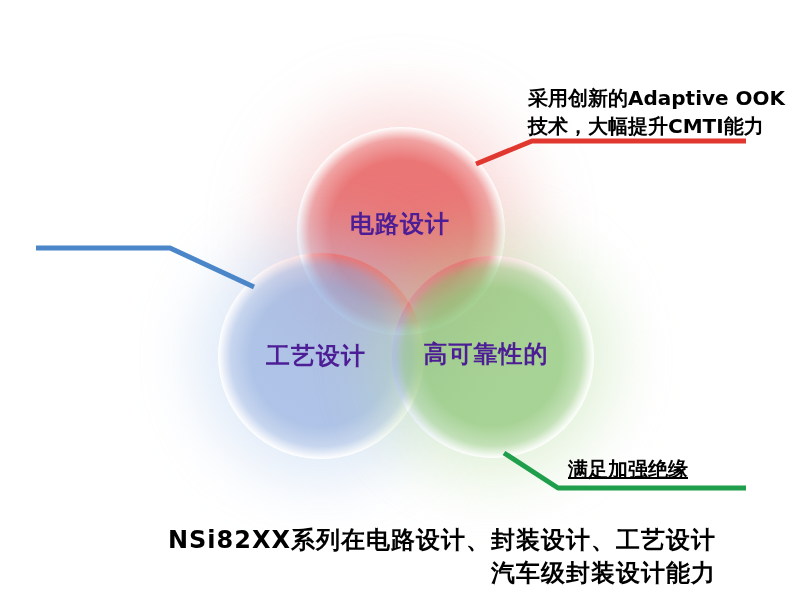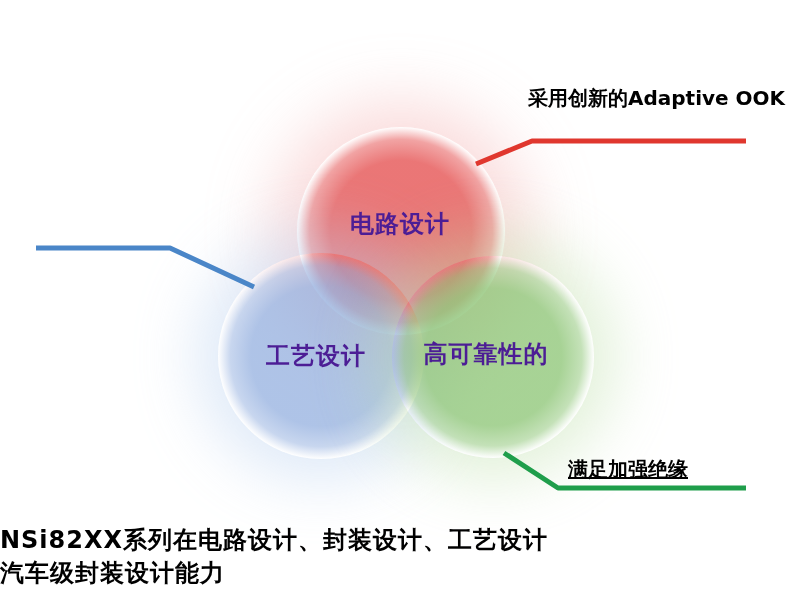--- a/index.html
+++ b/index.html
@@ -58,21 +58,21 @@
     position:absolute;font-weight:bold;color:#000;
     font-size:20px;line-height:28px;white-space:nowrap;
   }
   .note-circuit{left:528px;top:84px;}
   .note-package{left:36px;top:174px;}
   .note-process{left:568px;top:455px;text-decoration:underline;}
 
   
   .caption{
     position:absolute;left:0;top:524px;width:716px;
-    text-align:left;font-size:24px;font-weight:bold;color:#000;
+    text-align:right;font-size:24px;font-weight:bold;color:#000;
     line-height:33px;letter-spacing:1px;
   }
 </style>
 </head>
 <body>
 
 <div class="stage">
 
   <div class="circle circle-red"></div>
   <div class="circle circle-blue"></div>
@@ -83,20 +83,21 @@
   <div class="circle-label label-process">高可靠性的</div>
 
   <svg class="lines" width="788" height="608">
     <polyline class="line-red" points="476,164 532,141 746,141"></polyline>
     <polyline class="line-blue" points="36,248 170,248 254,287"></polyline>
     <polyline class="line-green" points="504,453 558,488 746,488"></polyline>
   </svg>
 
   <div class="note note-circuit">
     <div>采用创新的Adaptive OOK</div>
+    <div>技术，大幅提升CMTI能力</div>
   </div>
 
 
   <div class="note note-process">
     <div>满足加强绝缘</div>
   </div>
 
   <div class="caption">
     <div>NSi82XX系列在电路设计、封装设计、工艺设计</div>
     <div>汽车级封装设计能力</div>

